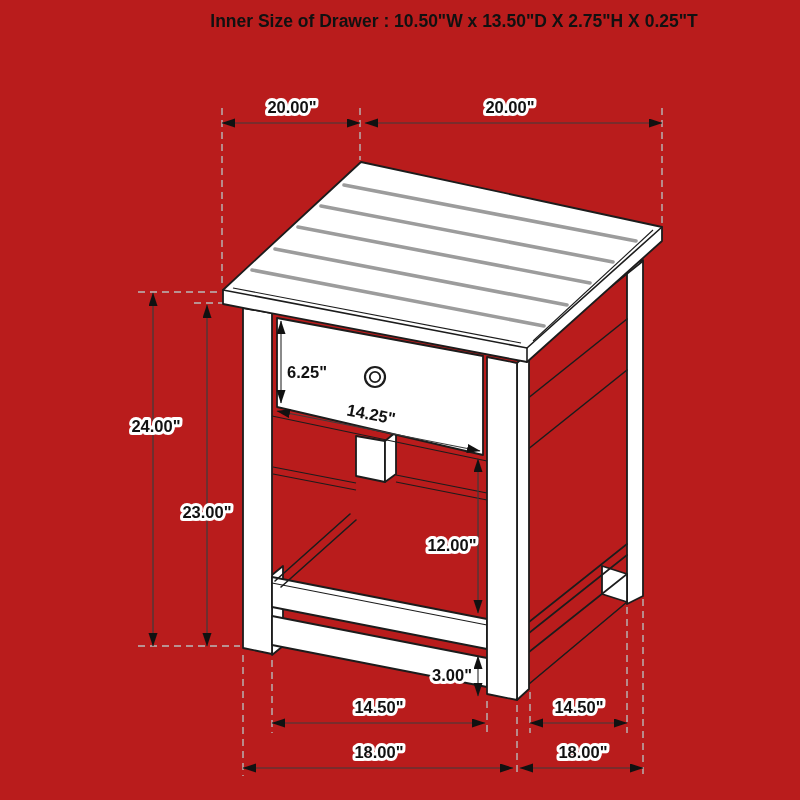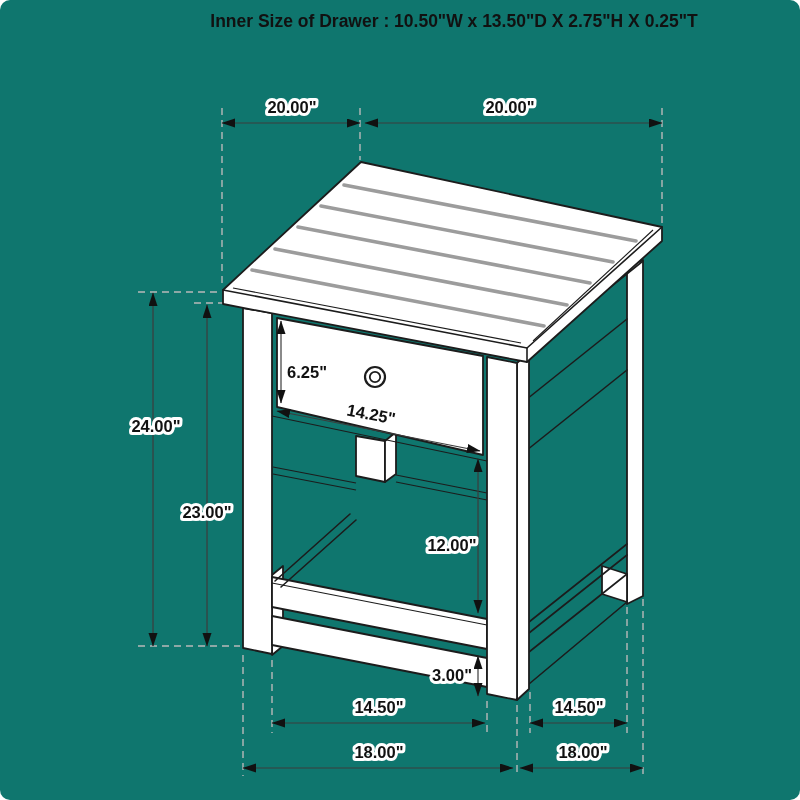--- a/index.html
+++ b/index.html
@@ -1,17 +1,17 @@
 <!DOCTYPE html>
 <html><head>
 <meta charset="utf-8">
 <style>
   html,body{margin:0;padding:0;background:#fff;}
-  .stage{width:800px;height:800px;position:relative;background:#0f766e;overflow:hidden;
-         font-family:"Liberation Sans", sans-serif;border-radius:10px;}
+  .stage{width:800px;height:800px;position:relative;background:#b91c1c;overflow:hidden;
+         font-family:"Liberation Sans", sans-serif;}
   svg{display:block;}
   .furn{fill:#ffffff;stroke:#1c1c1c;stroke-width:1.8;stroke-linejoin:round;}
   .furn-line{fill:none;stroke:#1c1c1c;stroke-width:1.6;stroke-linecap:round;}
   .thin-line{fill:none;stroke:#1c1c1c;stroke-width:1.1;}
   .slat{stroke:#9c9c9c;stroke-width:3.6;stroke-linecap:round;}
   .dash{stroke:#b9b9b9;stroke-width:1.4;fill:none;stroke-dasharray:7 5;}
   .dim{stroke:#3c3c3c;stroke-width:1.2;fill:none;}
   .dim-label{font-size:16.5px;font-weight:bold;fill:#111;
              paint-order:stroke;stroke:#ffffff;stroke-width:6px;stroke-linejoin:round;
              text-anchor:middle;}

